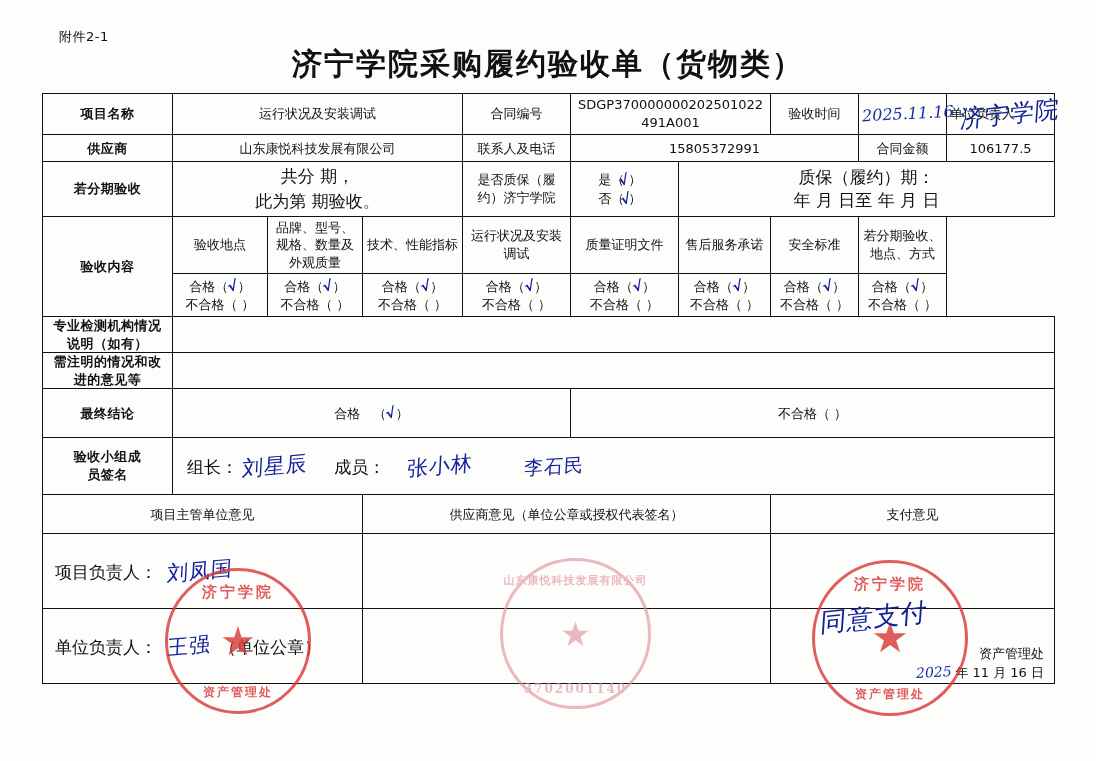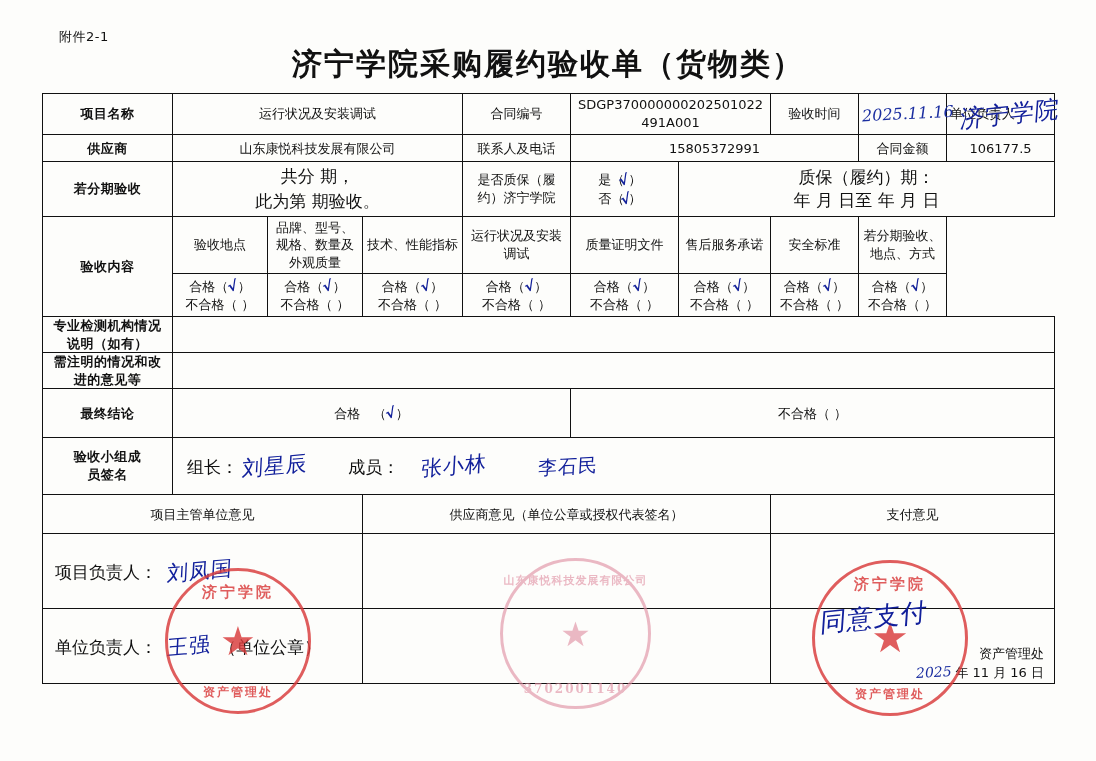--- a/index.html
+++ b/index.html
@@ -243,21 +243,21 @@
     <td colspan="5">不合格（    ）</td>
   </tr>
 
   <tr>
     <td class="lbl" style="height:52px">
       <span style="display:inline-block;width:80px;line-height:1.4">验收小组成员签名</span>
     </td>
     <td colspan="9" style="text-align:left;padding-left:14px">
       <span class="small">组长：</span>
       <span class="sig">刘星辰</span>
-      <span class="small" style="margin-left:36px">成员：</span>
+      <span class="small" style="margin-left:22px">成员：</span>
       <span class="sig" style="margin-left:18px">张小林</span>
       <span class="sig sig2" style="margin-left:46px">李石民</span>
     </td>
   </tr>
 
   <tr>
     <td colspan="3" style="height:34px">项目主管单位意见</td>
     <td colspan="4">供应商意见（单位公章或授权代表签名）</td>
     <td colspan="3">支付意见</td>
   </tr>

